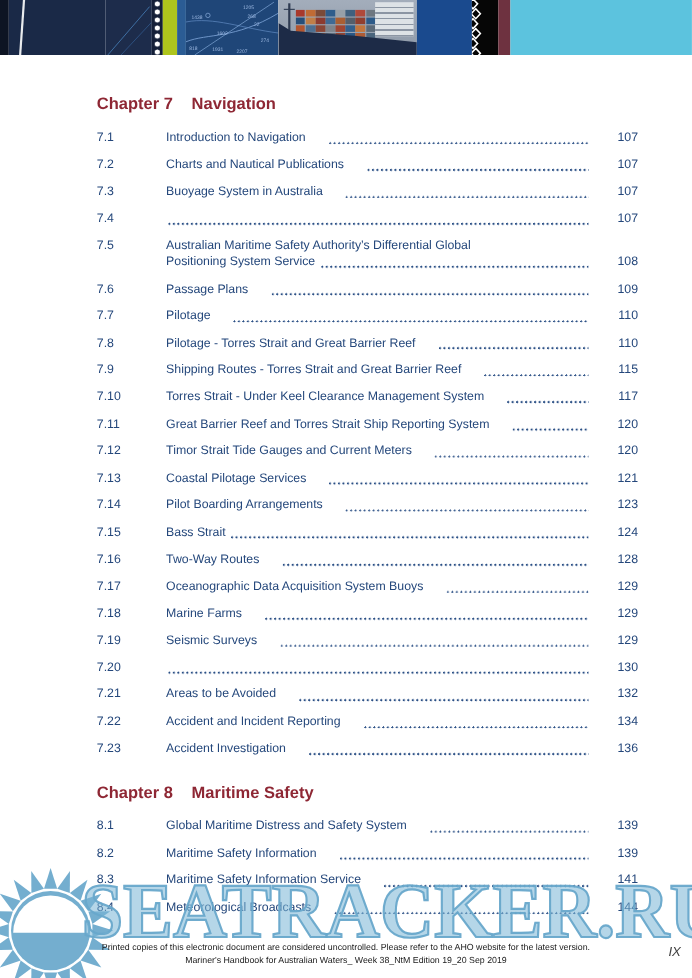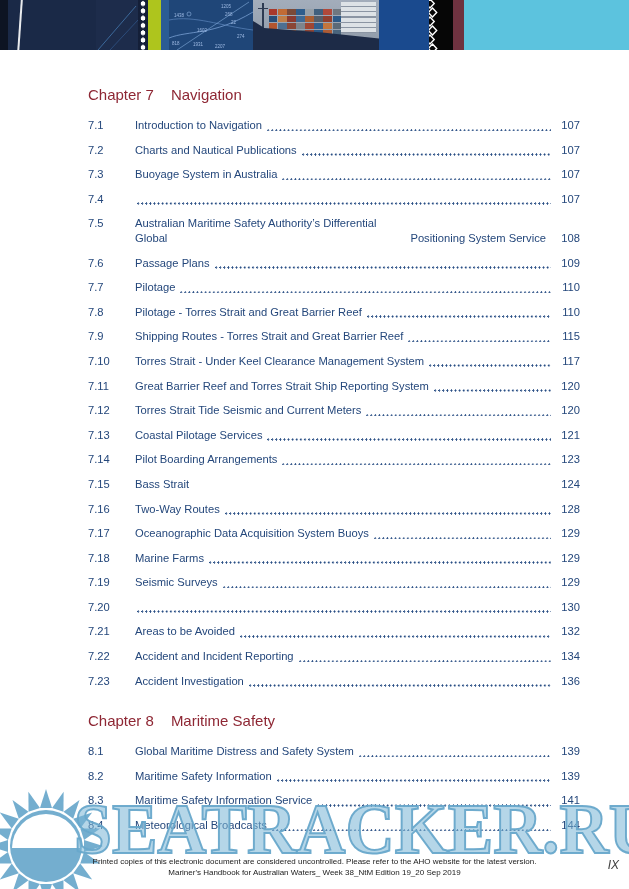--- a/index.html
+++ b/index.html
@@ -29,31 +29,31 @@
   .mast-bar{position:absolute;left:5px;top:8px;width:10px;height:1.3px;background:#2e3b52;}
   .containers{position:absolute;left:16px;top:9px;width:72px;height:27px;
     display:grid;grid-template-columns:repeat(8,1fr);grid-template-rows:repeat(4,1fr);gap:0.6px;}
   .containers div{width:100%;height:100%;}
   .superstructure{position:absolute;right:3px;top:2px;width:35px;height:31px;background:#dde2e6;
     background-image:repeating-linear-gradient(to bottom,rgba(0,0,0,0) 0 4px,#8b95a3 4px 5.2px);}
   .hull{position:absolute;left:0;top:0;width:100%;height:100%;background:#1d2b47;
     clip-path:polygon(0 42%,9% 56%,55% 65%,100% 77%,100% 100%,0 100%);}
   
   .toc{position:absolute;left:88px;top:86px;width:492px;}
-  .chapter-heading{font-size:15px;font-weight:normal;color:#8e2734;line-height:18px;margin:0 0 14px 0;}
+  .chapter-heading{font-size:15px;font-weight:bold;color:#8e2734;line-height:18px;margin:0 0 14px 0;}
   .chapter-heading .ch-label{margin-right:17px;}
   .chapter-heading.second{margin-top:24px;}
-  .toc-row{display:flex;font-size:11.2px;color:#24477b;line-height:14.6px;margin-bottom:10px;}
+  .toc-row{display:flex;font-size:11.2px;color:#24477b;line-height:14.6px;margin-bottom:10px;gap:16px;}
   .num{width:47px;flex:none;}
   .title{flex:none;padding-right:3px;white-space:nowrap;}
   .leader{flex:1;align-self:flex-end;height:2.6px;margin:0 3px 1.5px 2px;
     background-image:radial-gradient(circle at 1.1px 1.3px,#2a4f85 0.85px,rgba(0,0,0,0) 1.05px);
     background-size:4.1px 2.6px;background-repeat:repeat-x;background-position:left bottom;}
   .page{width:26px;flex:none;text-align:right;align-self:flex-end;}
-  .titlewrap{flex:1;display:flex;flex-direction:row;}
+  .titlewrap{flex:1;display:flex;flex-direction:column;}
   .l2{display:flex;align-items:flex-end;}
   .t2{flex:none;padding-right:3px;white-space:nowrap;}
   
   .watermark{position:absolute;left:0;top:0;width:629px;height:889px;pointer-events:none;z-index:40;}
   .wm-text{position:absolute;left:74px;top:794px;font-family:"Liberation Serif",serif;font-weight:bold;
     font-size:71px;line-height:1;letter-spacing:0px;white-space:nowrap;
     color:rgba(120,180,213,0.55);-webkit-text-stroke:2px rgba(104,168,203,0.95);
     transform:scaleX(0.96);transform-origin:left center;}
   .wm-sun{position:absolute;left:-14px;top:786px;}
   
@@ -221,21 +221,21 @@
       <span class="page">117</span>
     </div>
     <div class="toc-row">
       <span class="num">7.11</span>
       <span class="title">Great Barrier Reef and Torres Strait Ship Reporting System</span>
       <span class="leader"></span>
       <span class="page">120</span>
     </div>
     <div class="toc-row">
       <span class="num">7.12</span>
-      <span class="title">Torres Strait Tide Seismic and Current Meters</span>
+      <span class="title">Timor Strait Tide Gauges and Current Meters</span>
       <span class="leader"></span>
       <span class="page">120</span>
     </div>
     <div class="toc-row">
       <span class="num">7.13</span>
       <span class="title">Coastal Pilotage Services</span>
       <span class="leader"></span>
       <span class="page">121</span>
     </div>
     <div class="toc-row">

